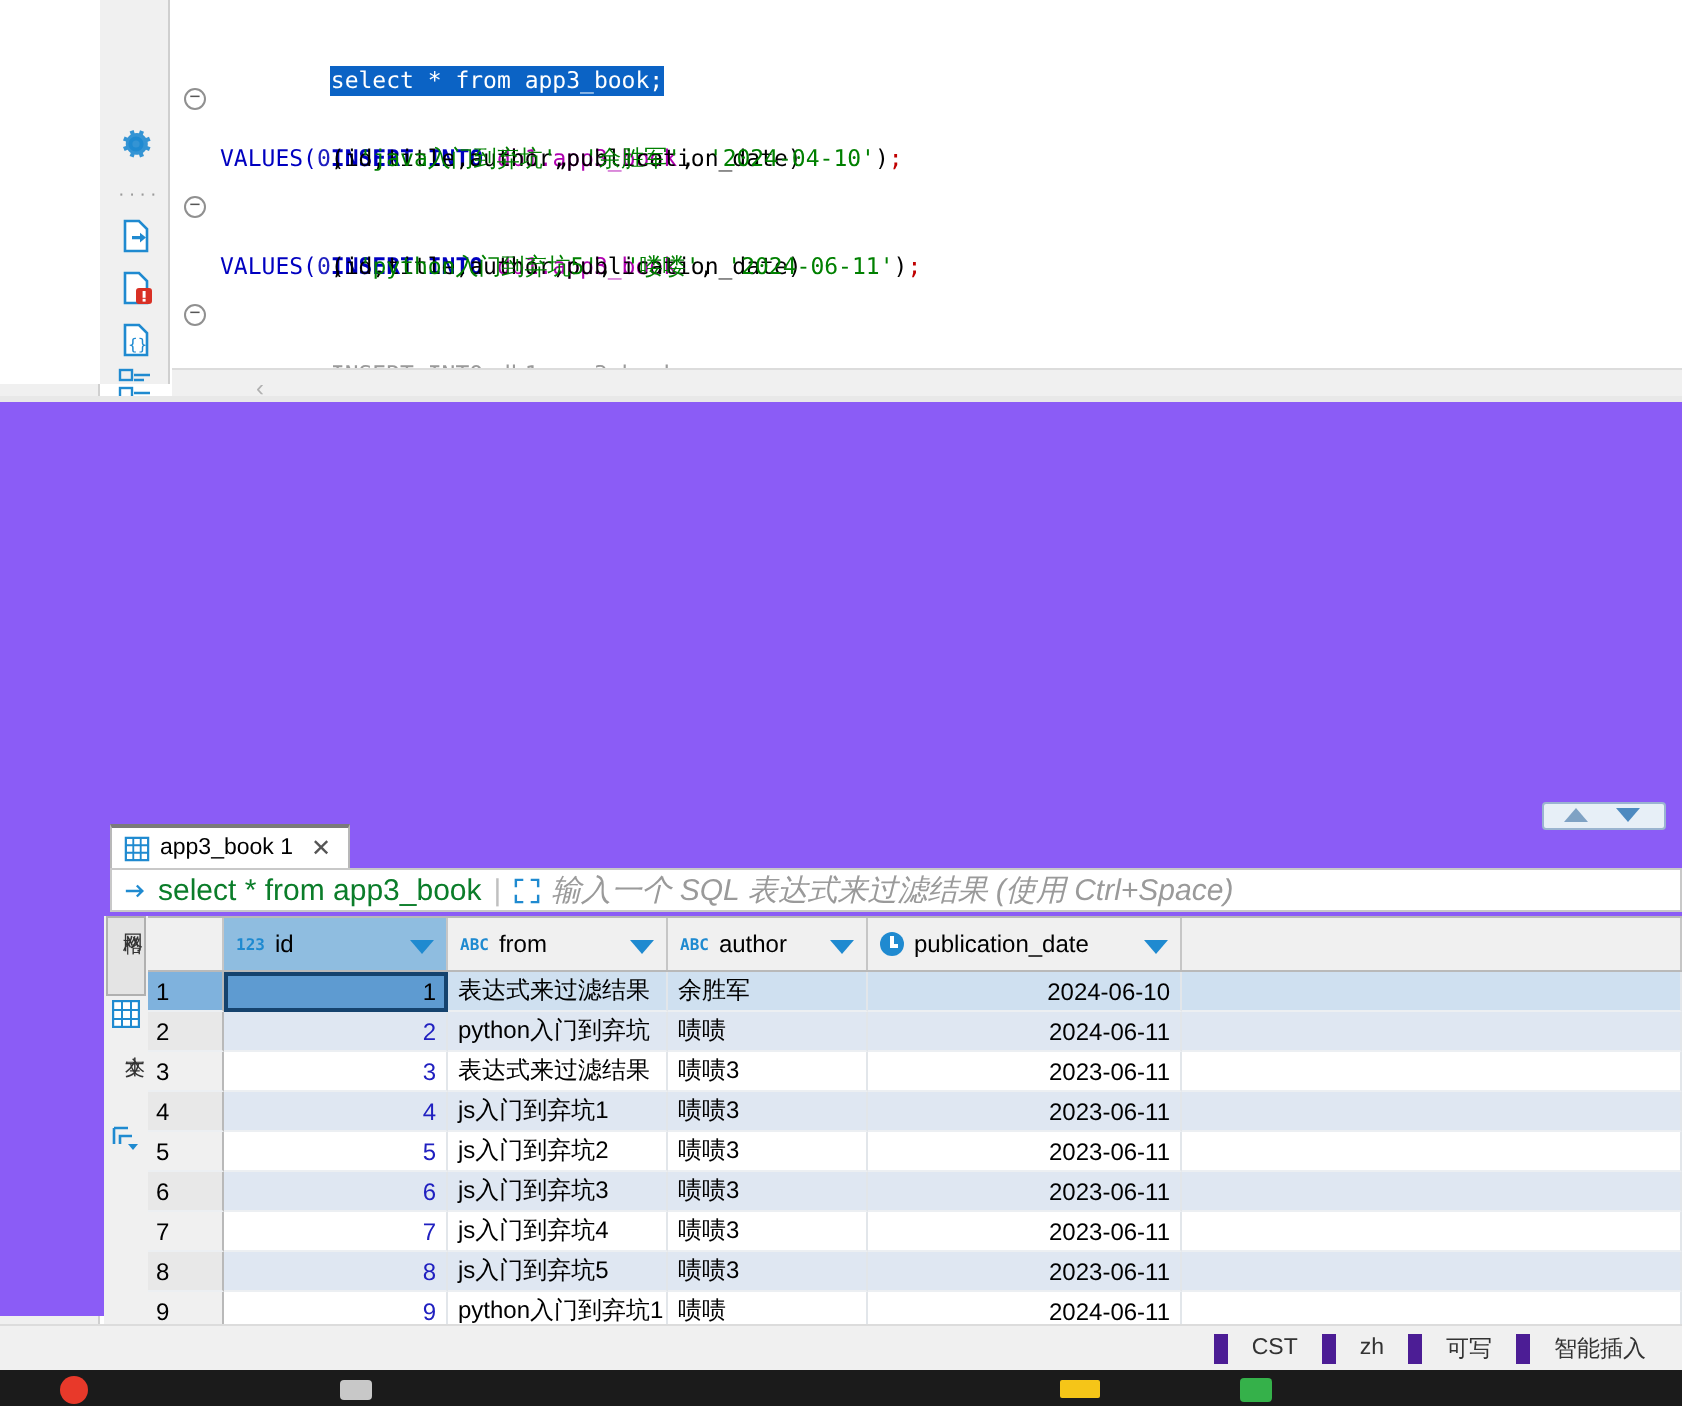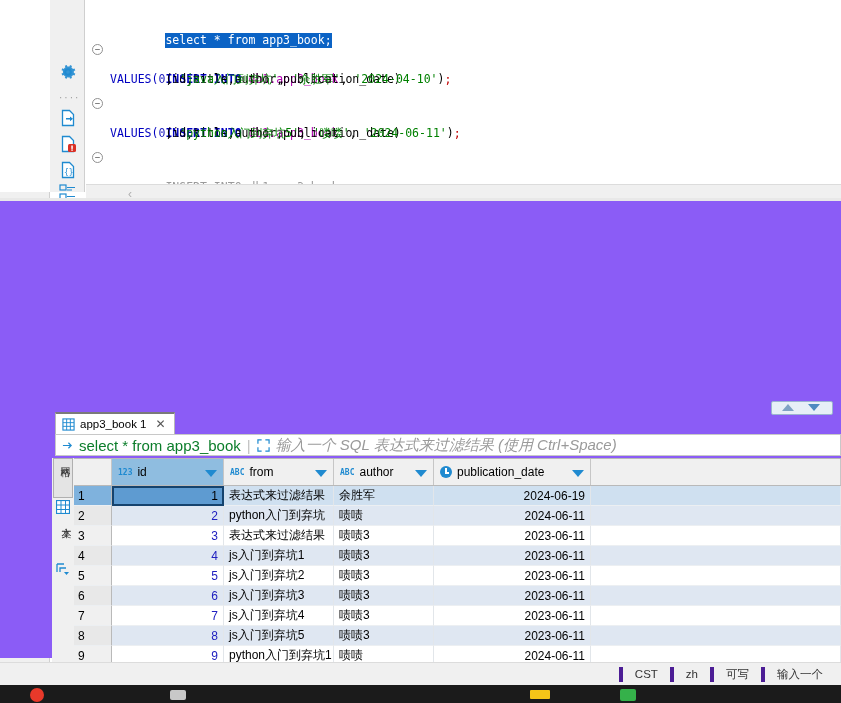--- a/index.html
+++ b/index.html
@@ -160,21 +160,21 @@
     background:#5e9bd1; color:#000; outline:2px solid #15436e; outline-offset:-2px;
   }
 
   
   #status-bar {
     position:absolute; left:0; top:662px; width:841px; height:23px;
     background:#f0f0f0; border-top:1px solid #dcdcdc;
     display:flex; align-items:center; justify-content:flex-end;
     font-size:11.5px; color:#333;
   }
-  .st-cell { padding:0 12px; border-left:4px solid #4c1d95; height:15px; display:flex; align-items:center;}
+  .st-cell { padding:0 12px; border-left:7px solid #4c1d95; height:15px; display:flex; align-items:center;}
   #watermark {
     position:absolute; left:500px; top:668px;
     font-size:17px; color:#bdbdbd; opacity:.75; white-space:nowrap;
     pointer-events:none;
   }
 
   
   #taskbar { position:absolute; left:0; top:685px; width:841px; height:18px; background:#1b1b1b; }
   .tb-dot { position:absolute; top:3px; border-radius:50%; }
 
@@ -333,21 +333,21 @@
           <span class="caret"></span>
         </div>
         <div class="hcell w-rest"></div>
       </div>
       <div id="grid-body">
           <div class="grid-row odd sel">
             <div class="cell rownum w-rownum">1</div>
             <div class="cell num w-id selcell">1</div>
             <div class="cell w-title">表达式来过滤结果</div>
             <div class="cell w-author">余胜军</div>
-            <div class="cell date w-date">2024-06-19</div>
+            <div class="cell date w-date">2024-06-10</div>
             <div class="cell w-rest"></div>
           </div>
           <div class="grid-row even">
             <div class="cell rownum w-rownum">2</div>
             <div class="cell num w-id">2</div>
             <div class="cell w-title">python入门到弃坑</div>
             <div class="cell w-author">啧啧</div>
             <div class="cell date w-date">2024-06-11</div>
             <div class="cell w-rest"></div>
           </div>
@@ -425,21 +425,21 @@
           </div>
         </div>
     </div>
 
   </div>
 
   <div id="status-bar">
     <span class="st-cell">CST</span>
     <span class="st-cell">zh</span>
     <span class="st-cell">可写</span>
-    <span class="st-cell" style="margin-right:6px;">输入一个</span>
+    <span class="st-cell" style="margin-right:6px;">智能插入</span>
   </div>
 
   <div id="taskbar">
     <div class="tb-dot" style="left:30px;width:14px;height:14px;background:#e8392a;"></div>
     <div class="tb-dot" style="left:170px;width:16px;height:10px;top:5px;border-radius:2px;background:#c8c8c8;"></div>
     <div class="tb-dot" style="left:530px;width:20px;height:9px;top:5px;border-radius:1px;background:#f5c518;"></div>
     <div class="tb-dot" style="left:620px;width:16px;height:12px;top:4px;border-radius:2px;background:#35b14a;"></div>
   </div>
 
 </div>

